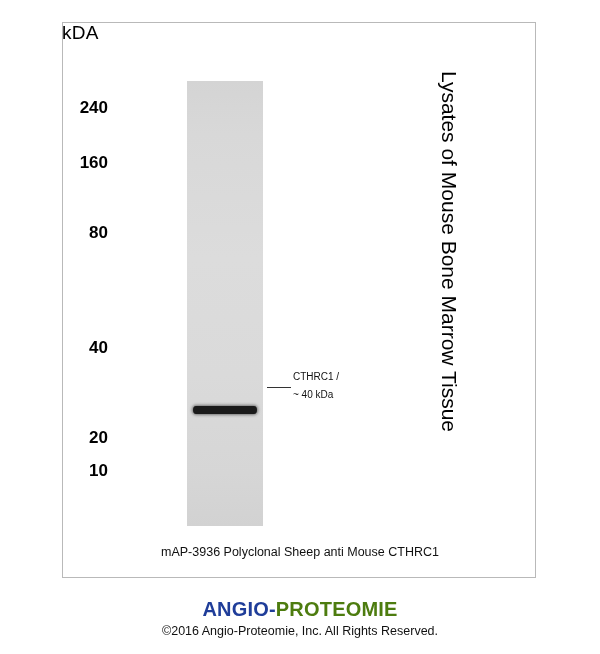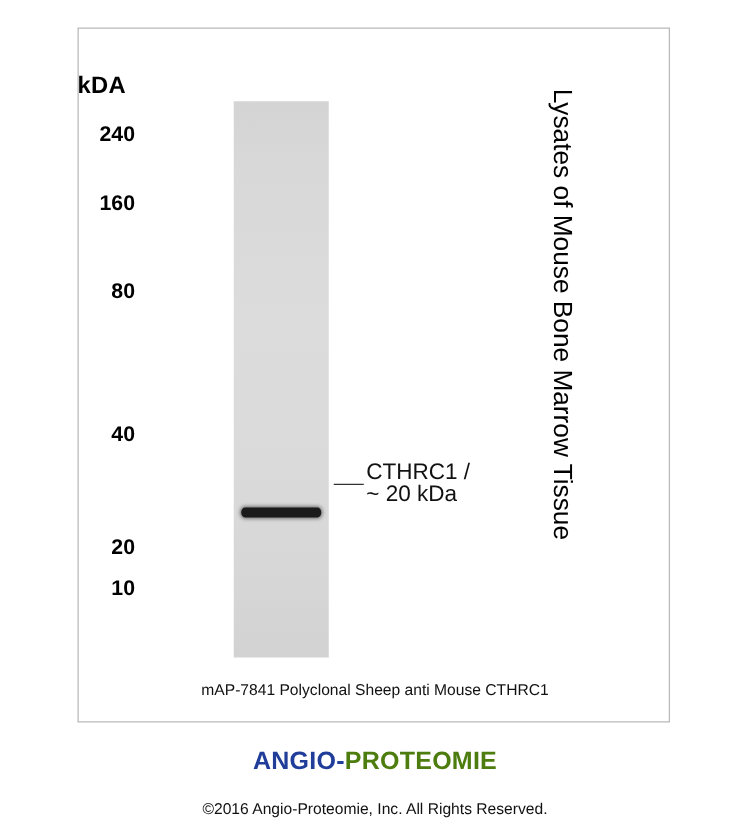--- a/index.html
+++ b/index.html
@@ -25,24 +25,23 @@
     background: #ffffff;
     box-sizing: border-box;
   }
 
   
   #kda-label {
     position: absolute;
     left: 62px;
     top: 22px;
     font-size: 19px;
-    font-weight: bold;
+    font-weight: normal;
     color: #000000;
     letter-spacing: 0.3px;
-    margin-top: 36px;
   }
 
   
   #ladder {
     position: absolute;
     left: 52px;
     top: 58px;
     width: 56px;
     height: 440px;
   }
@@ -81,21 +80,21 @@
     background: #1a1a1a;
     border-radius: 3px / 4px;
     box-shadow: 0 0 3px 1px rgba(30,30,30,0.55);
   }
 
   
   #band-annotation {
     position: absolute;
     left: 230px;
     top: 345px;
-    font-size: 18px;
+    font-size: 10px;
     color: #111111;
     line-height: 18px;
     white-space: nowrap;
   }
   #band-pointer {
     position: absolute;
     left: 204px;
     top: 364px;
     width: 24px;
     height: 1px;
@@ -142,39 +141,38 @@
   #brand .proteomie { color: #4d7c0f; }
 
   #copyright {
     position: absolute;
     left: 0;
     top: 624px;
     width: 600px;
     text-align: center;
     font-size: 12.5px;
     color: #111111;
-    margin-top: 16px;
   }
 </style>
 </head>
 <body>
 
 <div id="figure">
 
-  <div id="caption">mAP-7841 Polyclonal Sheep anti Mouse CTHRC1</div>
+  <div id="caption">mAP-3936 Polyclonal Sheep anti Mouse CTHRC1</div>
 
   <div id="lane">
     <div id="band"></div>
   </div>
 
   <div id="band-pointer"></div>
 
   <div id="band-annotation">
     <div>CTHRC1 /</div>
-    <div>~ 20 kDa</div>
+    <div>~ 40 kDa</div>
   </div>
 
   <div id="sample-label">Lysates of Mouse Bone Marrow Tissue</div>
 
 </div>
 
 <div id="kda-label">kDA</div>
 
 <div id="ladder">
   <div class="ladder-mark" style="top:40px">240</div>

